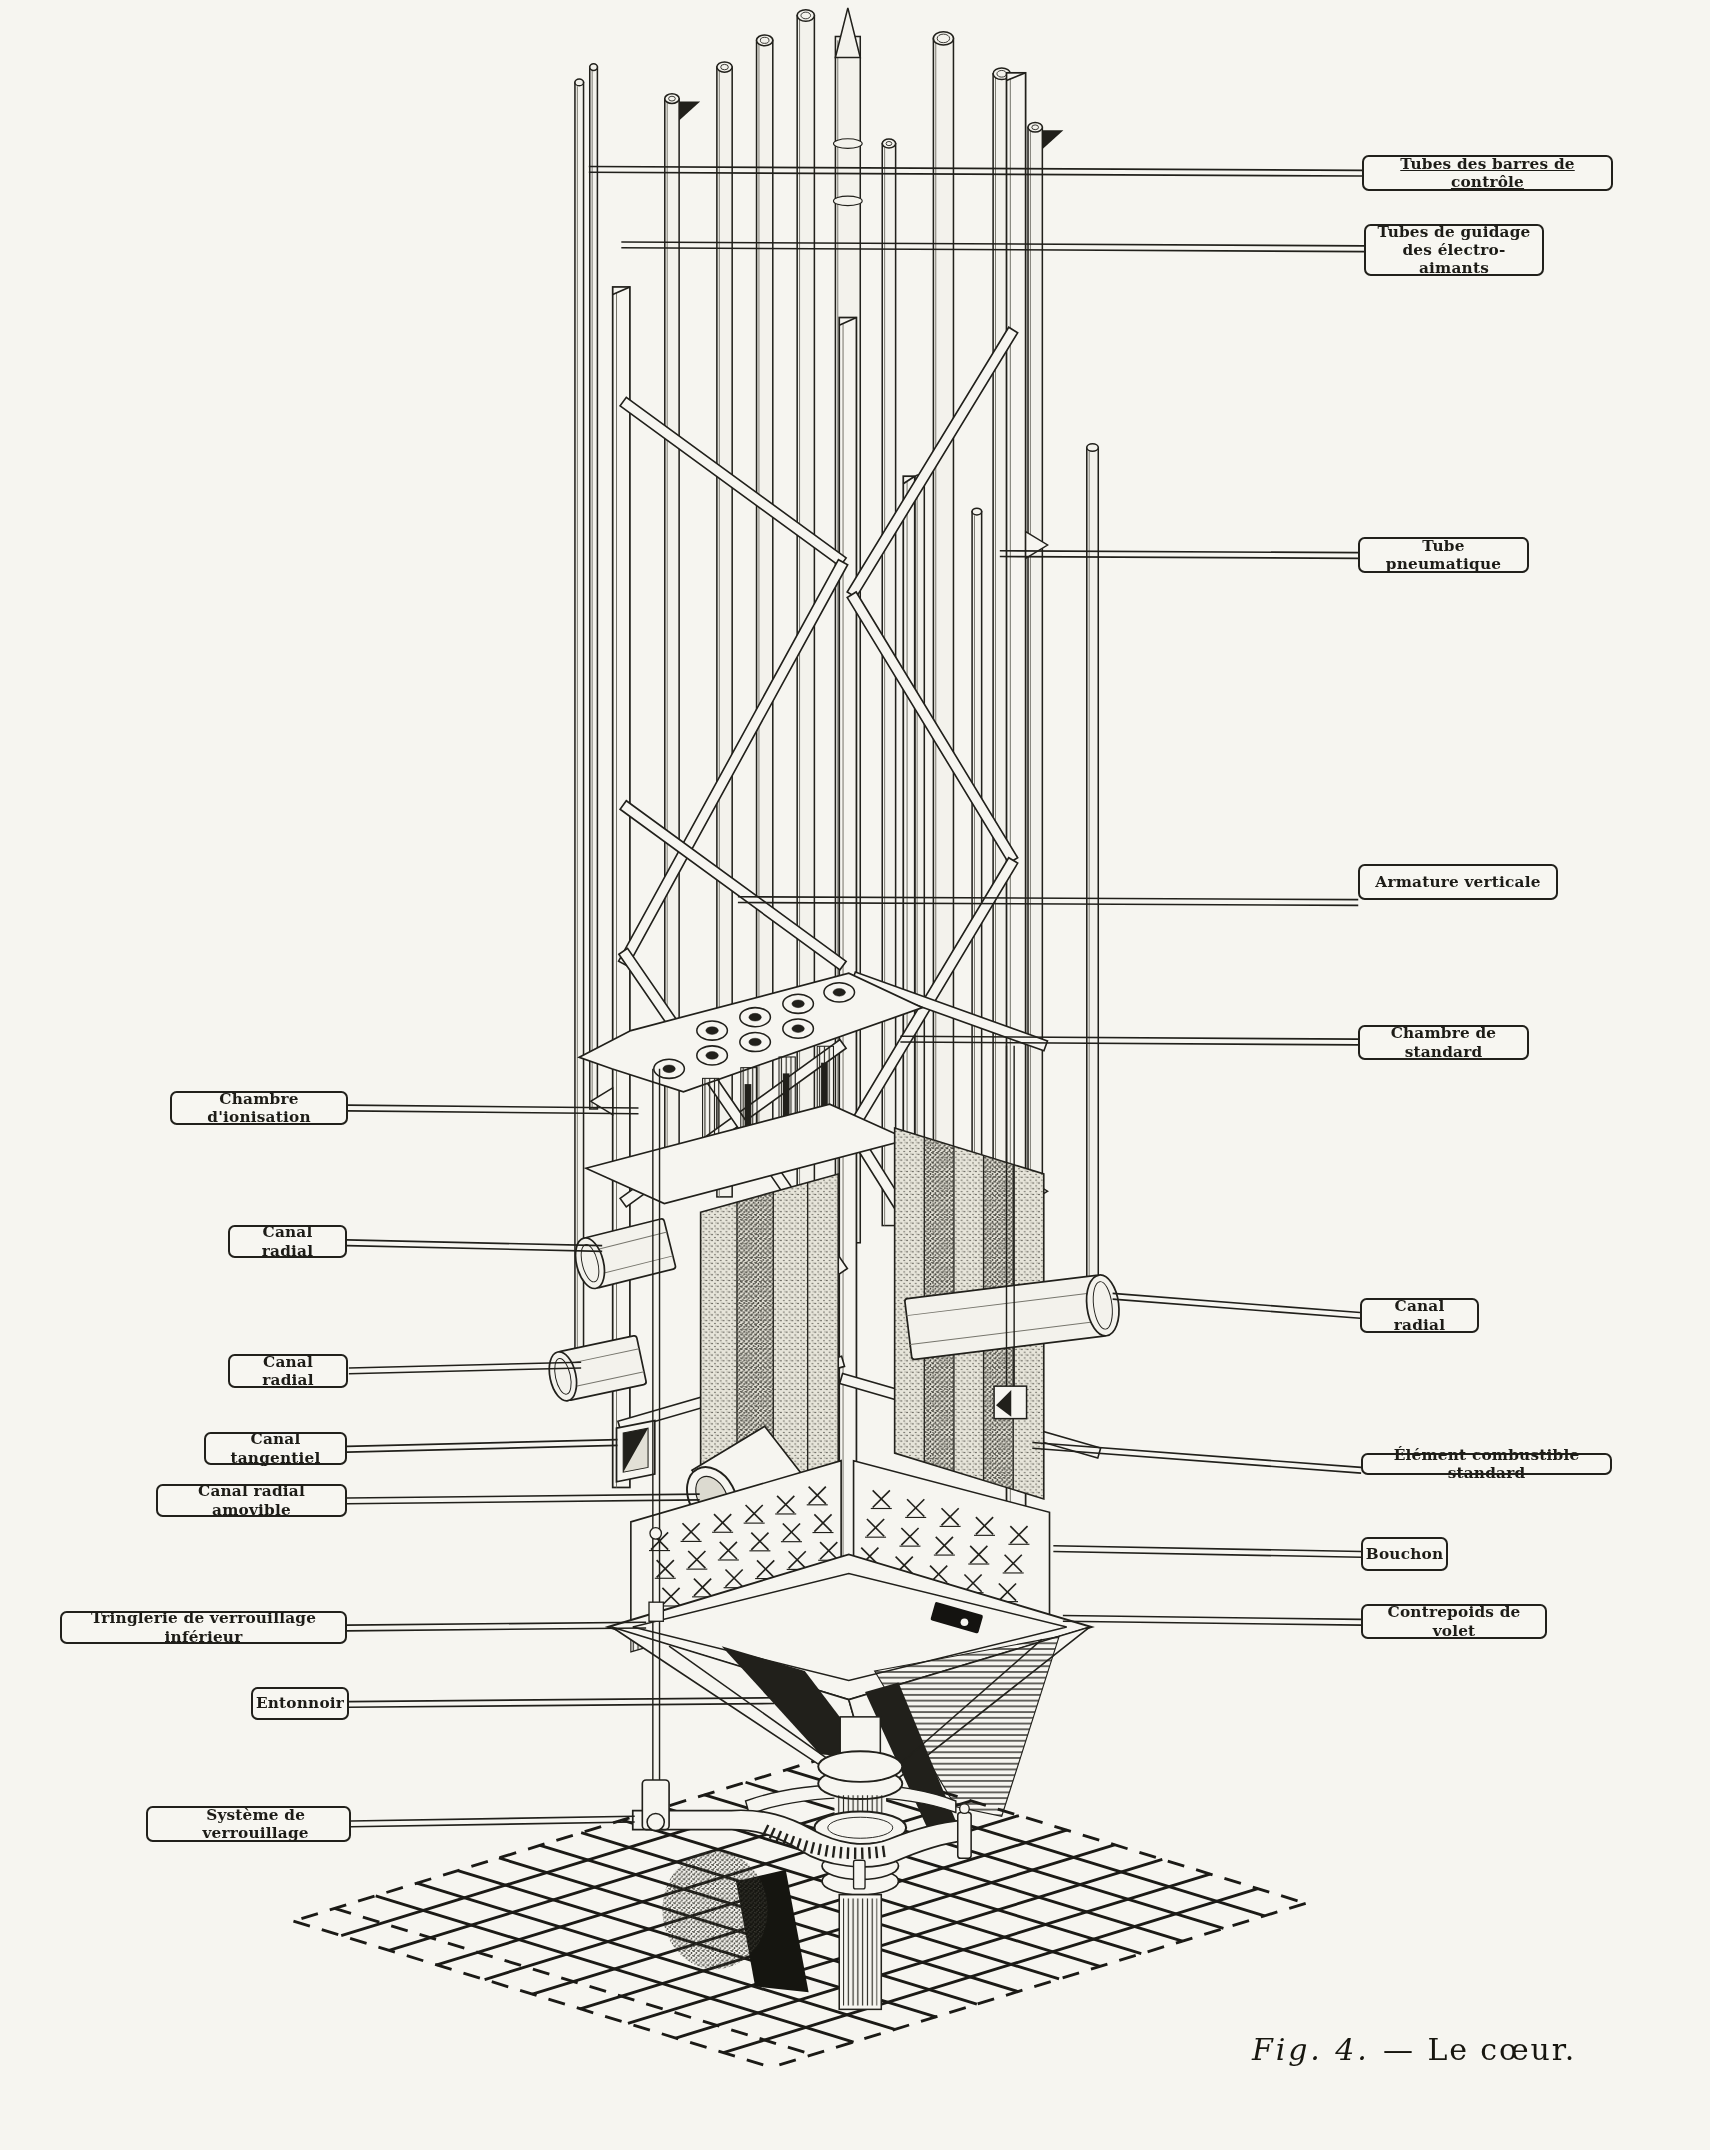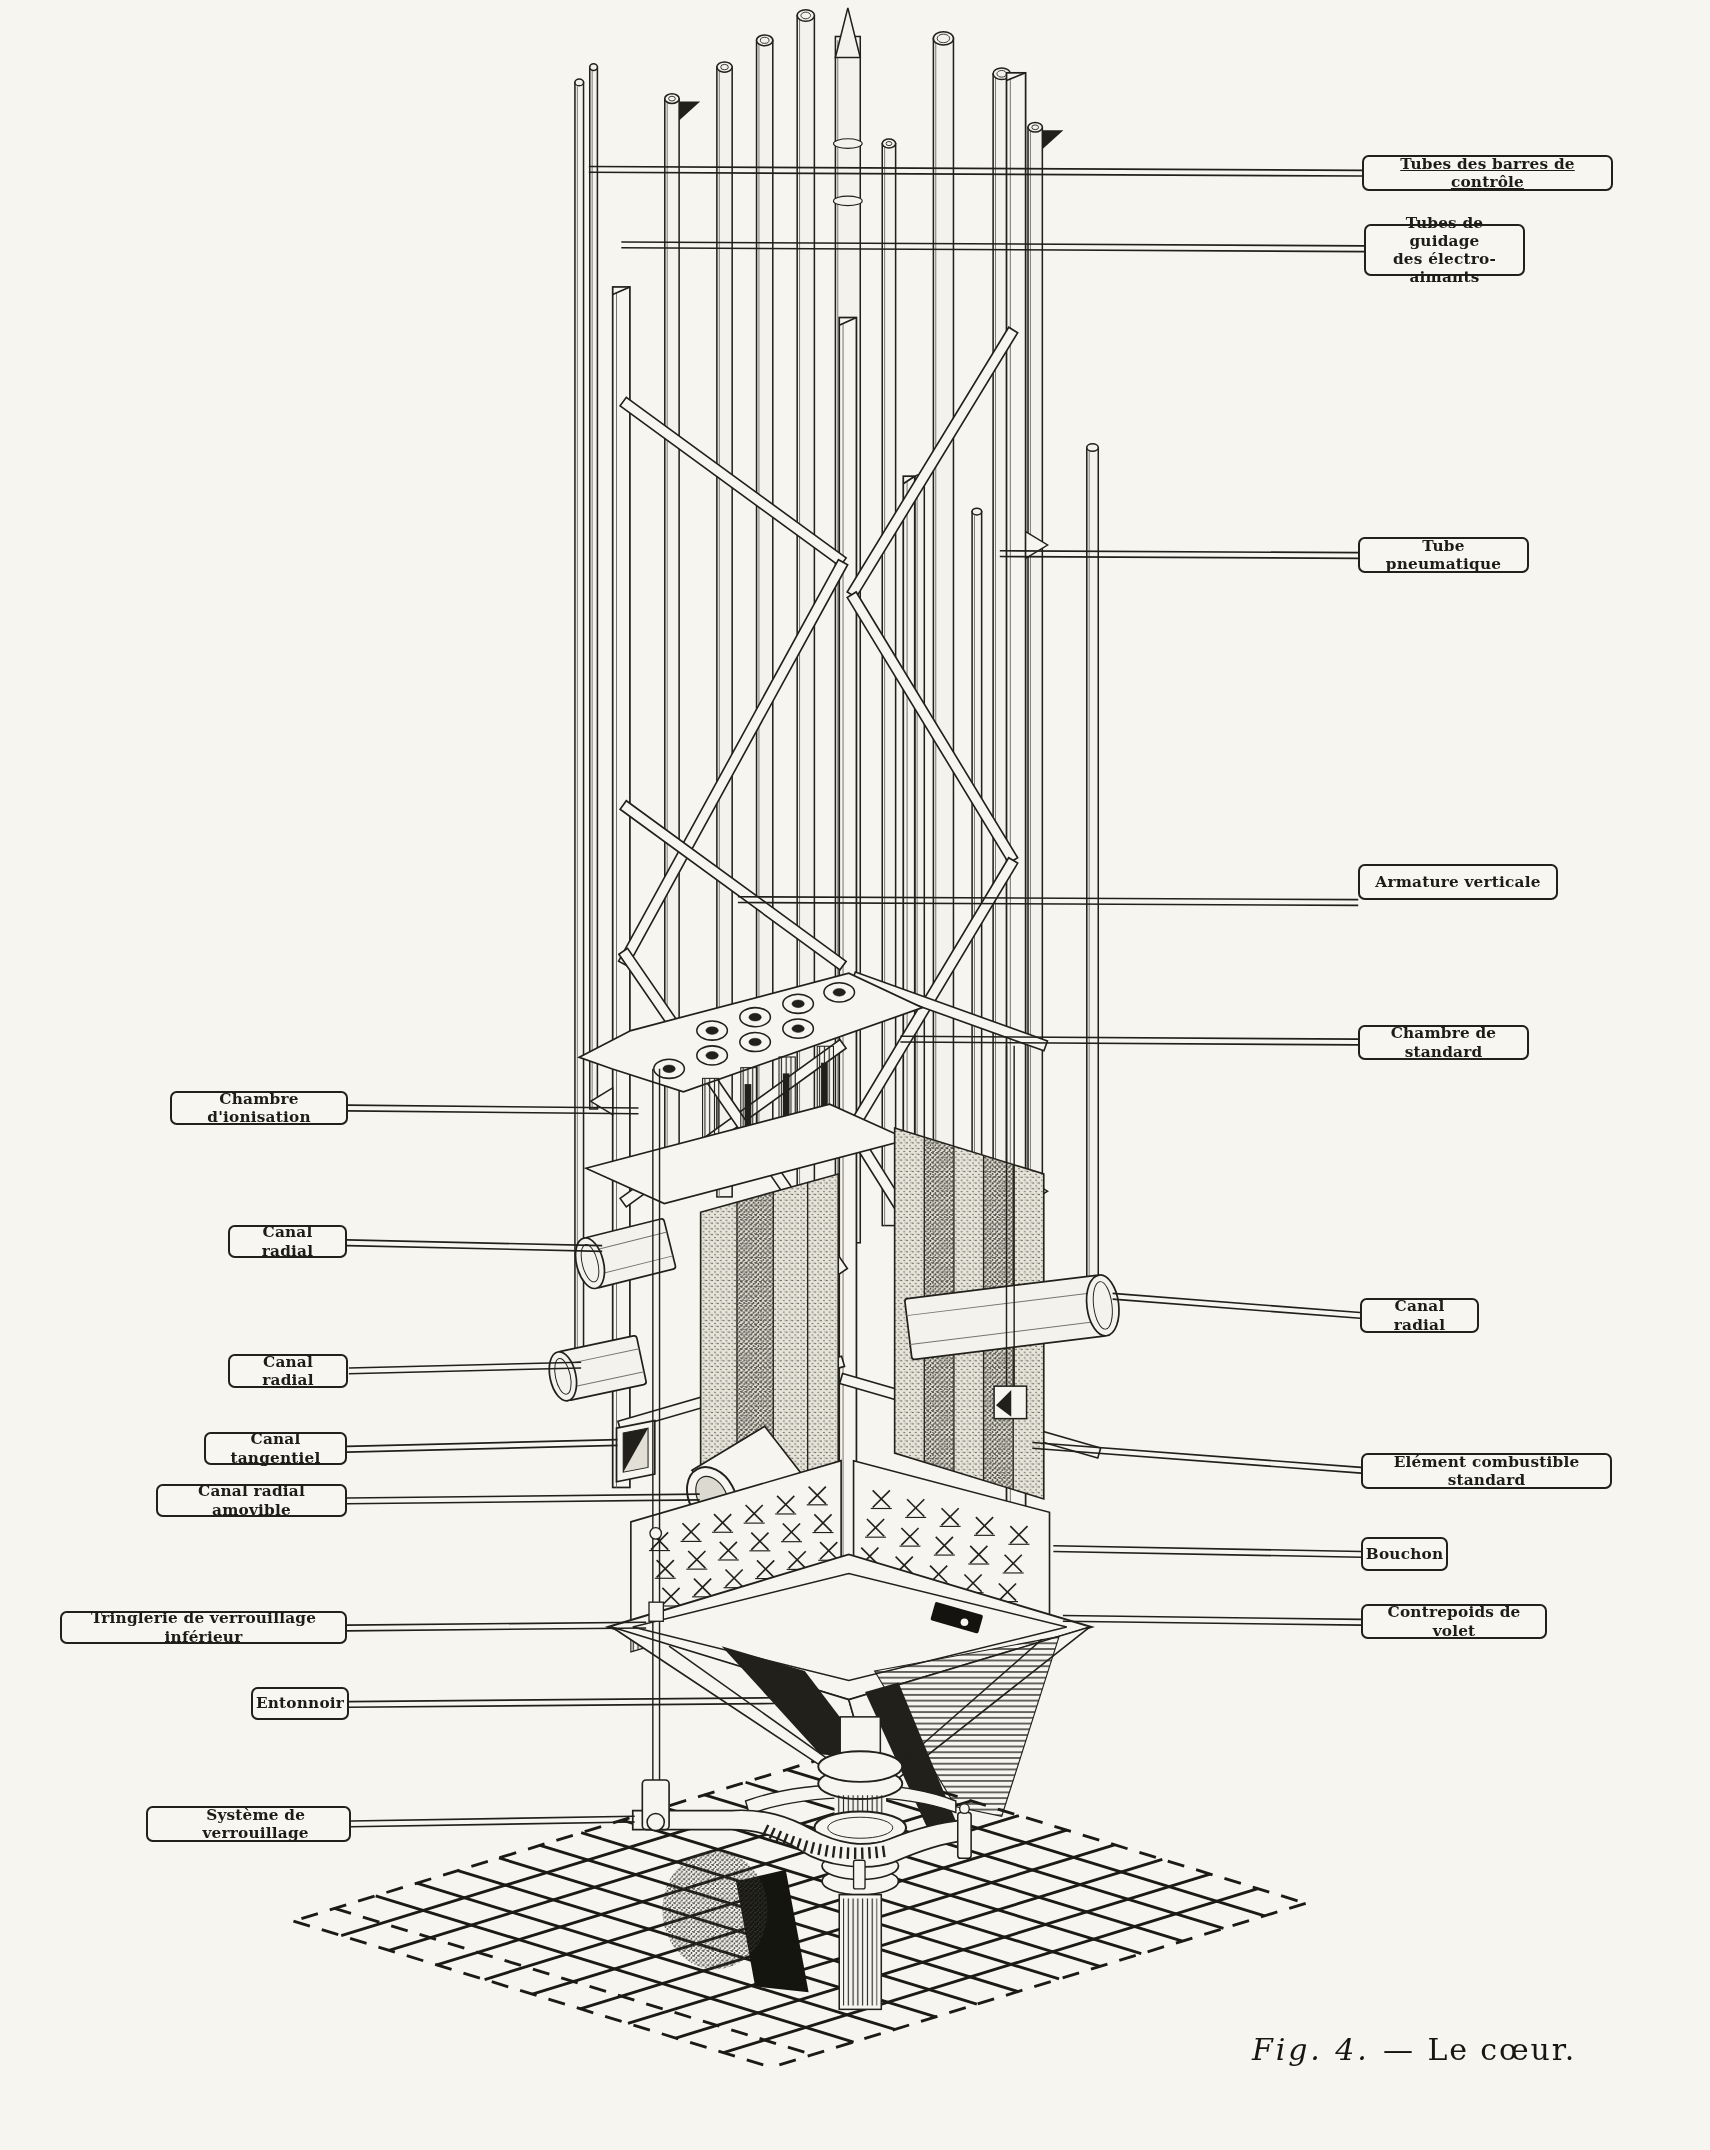--- a/index.html
+++ b/index.html
@@ -442,27 +442,27 @@
           <line x1="365" y1="1786" x2="810" y2="1782" stroke="#21201b" stroke-width="1.7"></line>
         </g>
         <g>
           <line x1="367" y1="1905" x2="664" y2="1900" stroke="#21201b" stroke-width="1.7"></line>
           <line x1="367" y1="1911" x2="664" y2="1906" stroke="#21201b" stroke-width="1.7"></line>
         </g>
       </g>
     </svg>
   <div id="labels">
       <div class="label-box" style="left: 1362px; top: 155px; width: 251px; height: 36px; text-decoration: underline;">Tubes des barres de contrôle</div>
-      <div class="label-box" style="left: 1364px; top: 224px; width: 161px; height: 52px;">Tubes de guidage
+      <div class="label-box" style="left: 1364px; top: 224px; width: 180px; height: 52px;">Tubes de guidage
 des électro-aimants</div>
       <div class="label-box" style="left: 1358px; top: 537px; width: 171px; height: 36px;">Tube pneumatique</div>
       <div class="label-box" style="left: 1358px; top: 864px; width: 200px; height: 36px;">Armature verticale</div>
       <div class="label-box" style="left: 1358px; top: 1025px; width: 171px; height: 35px;">Chambre de standard</div>
       <div class="label-box" style="left: 1360px; top: 1298px; width: 119px; height: 35px;">Canal radial</div>
-      <div class="label-box" style="left: 1361px; top: 1453px; width: 251px; height: 36px;">Élément combustible standard</div>
+      <div class="label-box" style="left: 1361px; top: 1453px; width: 251px; height: 22px;">Élément combustible standard</div>
       <div class="label-box" style="left: 1361px; top: 1537px; width: 87px; height: 34px;">Bouchon</div>
       <div class="label-box" style="left: 1361px; top: 1604px; width: 186px; height: 35px;">Contrepoids de volet</div>
       <div class="label-box" style="left: 170px; top: 1091px; width: 178px; height: 34px;">Chambre d'ionisation</div>
       <div class="label-box" style="left: 228px; top: 1225px; width: 119px; height: 33px;">Canal radial</div>
       <div class="label-box" style="left: 228px; top: 1354px; width: 120px; height: 34px;">Canal radial</div>
       <div class="label-box" style="left: 204px; top: 1432px; width: 143px; height: 33px;">Canal tangentiel</div>
       <div class="label-box" style="left: 156px; top: 1484px; width: 191px; height: 33px;">Canal radial amovible</div>
       <div class="label-box" style="left: 60px; top: 1611px; width: 287px; height: 33px;">Tringlerie de verrouillage inférieur</div>
       <div class="label-box" style="left: 251px; top: 1687px; width: 98px; height: 33px;">Entonnoir</div>
       <div class="label-box" style="left: 146px; top: 1806px; width: 205px; height: 36px; padding-left: 20px;">Système de verrouillage</div>

